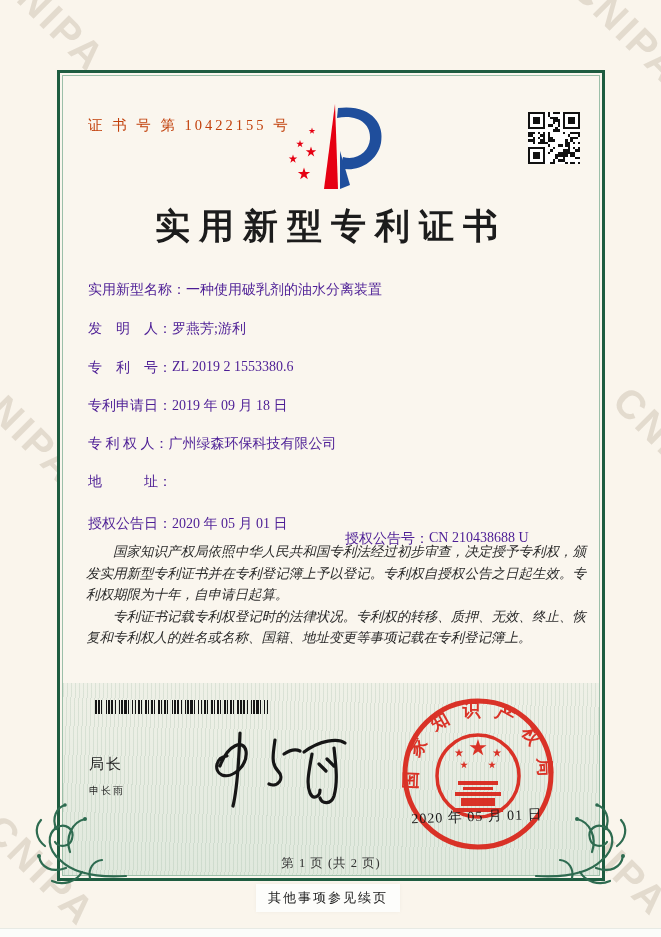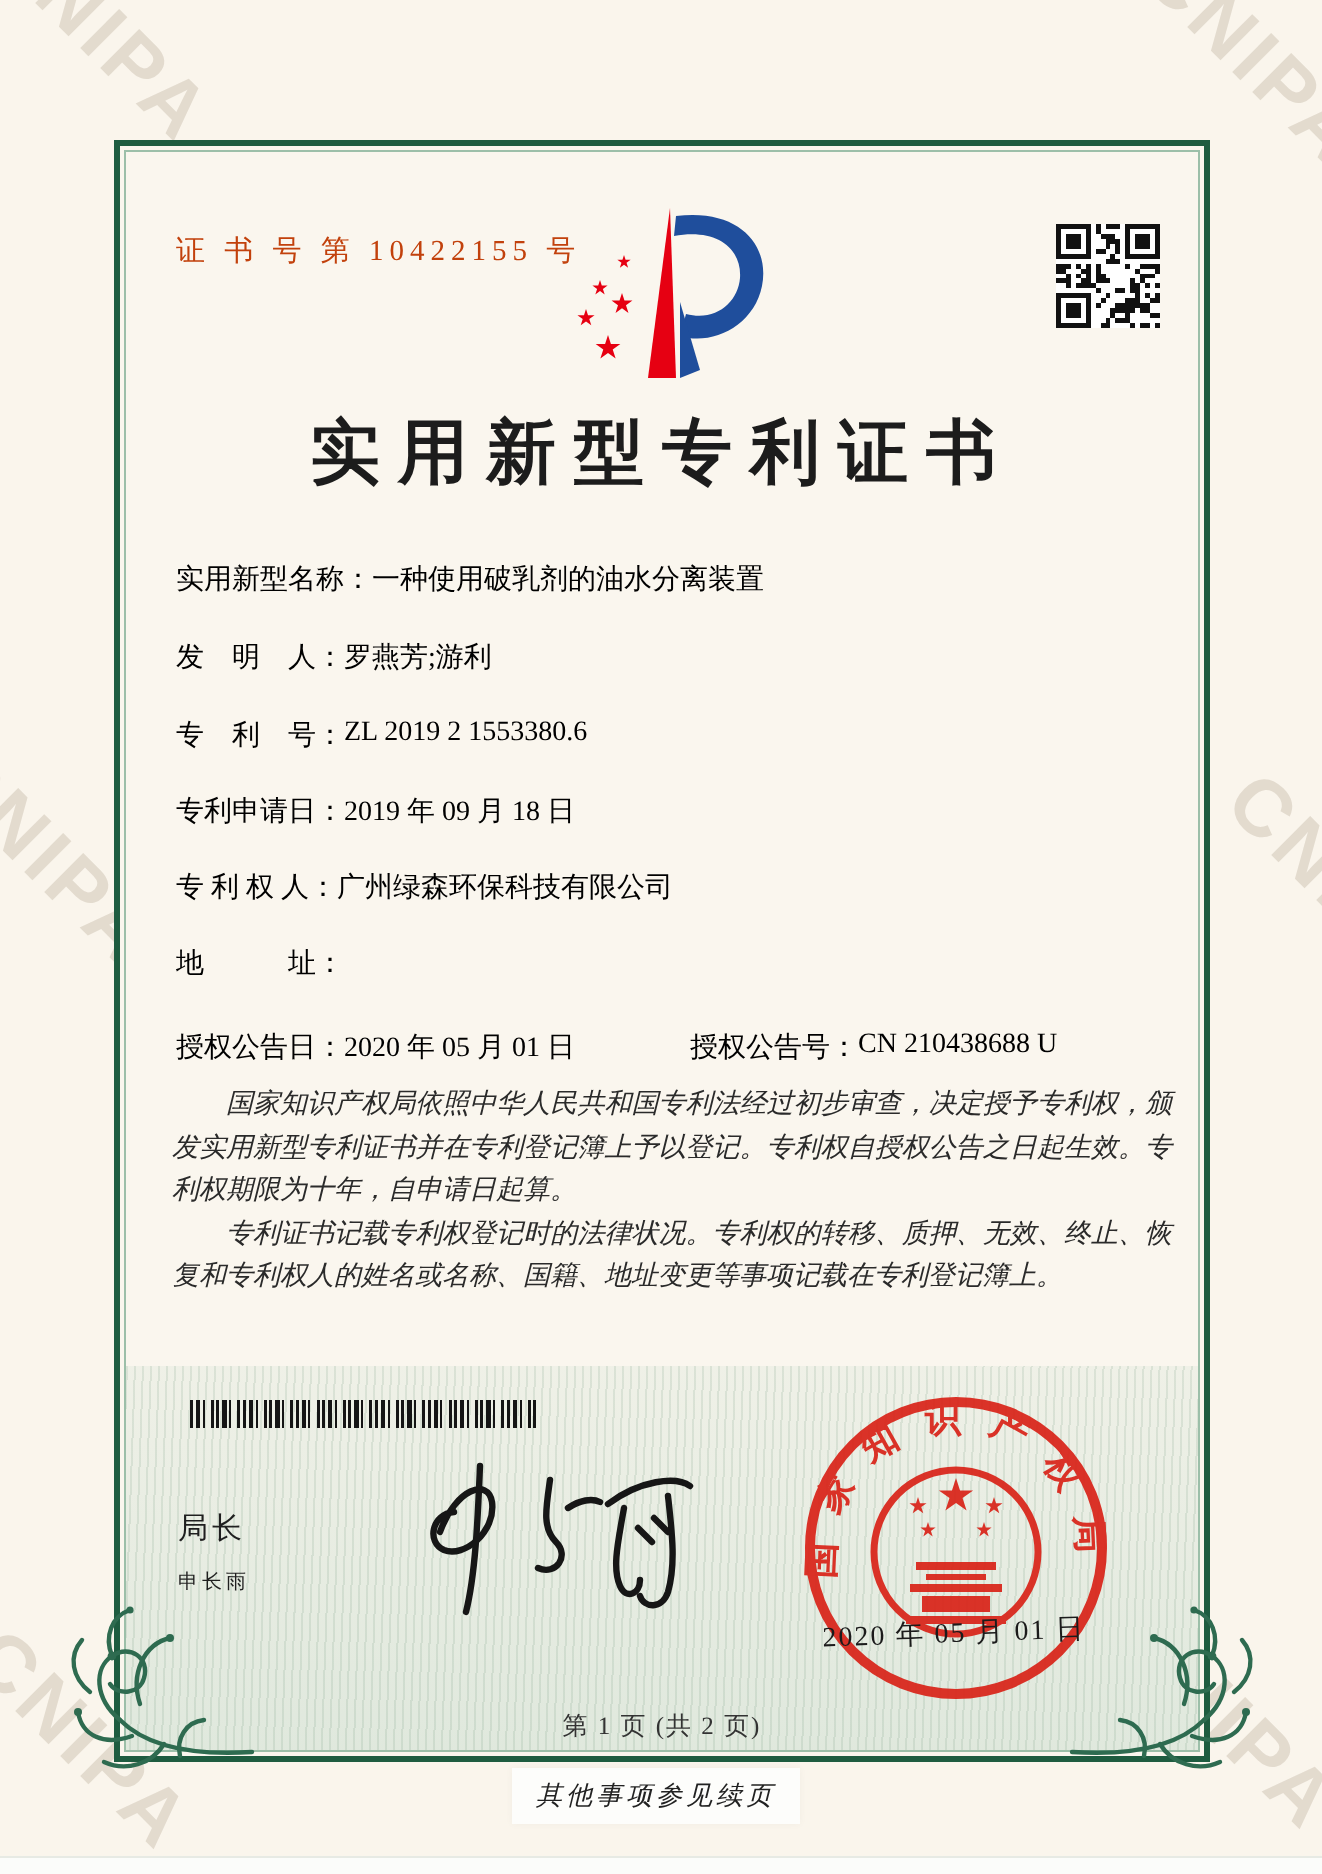--- a/index.html
+++ b/index.html
@@ -34,26 +34,26 @@
     pointer-events:none;
   }
   #cert-no{
     position:absolute;left:88px;top:116px;font-size:14.5px;color:#c2410c;
     letter-spacing:3px;
   }
   #title{
     position:absolute;left:57px;top:203px;width:548px;text-align:center;
     font-size:35px;font-weight:bold;color:#1c1c1c;letter-spacing:9px;
   }
-  .row{position:absolute;left:88px;display:flex;font-size:14px;color:#000000;}
+  .row{position:absolute;left:88px;display:flex;font-size:14px;color:#4c1d95;}
   .row .lbl{white-space:pre;flex:0 0 auto;}
   .row .val{white-space:pre-wrap;}
   #row-addr .val{width:412px;line-height:20px;}
   #row-grant{width:500px;}
-  #row-grant .pair2{position:absolute;left:257px;display:flex;}
+  #row-grant .pair2{position:absolute;left:257px;display:flex;margin-top:15px;}
   #paras{
     position:absolute;left:86px;top:541px;width:500px;
     font-size:13.5px;line-height:21.5px;color:#2a2a2a;text-align:justify;
     font-style:italic;
   }
   #paras p{margin:0;text-indent:2em;}
   #barcode{
     position:absolute;left:95px;top:700px;width:173px;height:14px;
     background:
       repeating-linear-gradient(90deg,#151515 0 1.5px,transparent 1.5px 3px,
@@ -70,21 +70,21 @@
   #seal-date{
     position:absolute;left:396px;top:808px;width:162px;text-align:center;
     font-size:14px;color:#1b1b1b;letter-spacing:1px;transform:rotate(-2deg);
   }
   #page-info{
     position:absolute;left:57px;top:855px;width:548px;text-align:center;
     font-size:12.5px;color:#333;letter-spacing:1px;
   }
   #footer-note{
     position:absolute;left:256px;top:884px;background:#fdfdfb;
-    padding:5px 12px;font-size:13px;color:#222;font-style:italic;
+    padding:5px 12px;font-size:13px;color:#222;
     letter-spacing:2px;box-shadow:0 0 4px rgba(0,0,0,0.04);
   }
   #page-edge{
     position:absolute;left:0;bottom:0;width:661px;height:8px;
     background:#fbfcfa;border-top:1px solid #e7eae4;
   }
   .flourish{position:absolute;pointer-events:none;}
 </style>
 </head>
 <body>

